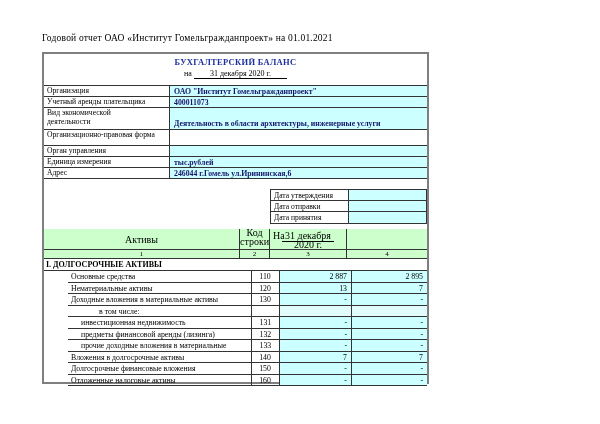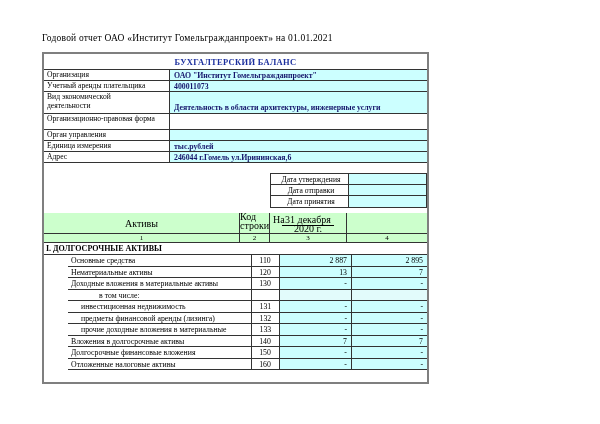--- a/index.html
+++ b/index.html
@@ -12,21 +12,21 @@
   }
   .sheet{
     position:relative;margin:9px 0 0 42px;width:387px;height:332px;
     border:2px solid #7f7f7f;box-sizing:border-box;background:#fff;
   }
   .row{display:flex;box-sizing:border-box;}
   .cell{box-sizing:border-box;overflow:hidden;}
 
   
   .hdr-block{
-    height:16px;border-bottom:1px solid #333;text-align:center;
+    height:32px;border-bottom:1px solid #333;text-align:center;
     padding-top:3px;box-sizing:border-box;
   }
   .hdr-title{font-size:8.5px;font-weight:bold;color:#1c2f9e;letter-spacing:.3px;}
   .hdr-dateline{font-size:8px;margin-top:2px;}
   .hdr-underline{border-bottom:1px solid #000;padding:0 16px;}
 
   
   .frow{border-bottom:1px solid #333;}
   .flabel{
     width:126px;border-right:1px solid #333;padding:1px 13px 0 3px;
@@ -36,36 +36,36 @@
     flex:1;background:#ccffff;padding:1px 2px 0 4px;
     font-size:7.8px;line-height:9px;font-weight:bold;color:#15156b;
     display:flex;align-items:flex-start;
   }
   .fval.bottom{align-items:flex-end;padding-bottom:1px;}
   .h11{height:11px;} .h22{height:22px;} .h16{height:16px;}
 
   .gap10{height:10px;} .gap7{height:7px;}
 
   
-  .dates-wrap{height:33px;text-align:center;}
+  .dates-wrap{height:33px;}
   .dates-table{
     margin-left:226px;width:157px;border:1px solid #333;box-sizing:border-box;
   }
   .drow{display:flex;height:11px;box-sizing:border-box;border-bottom:1px solid #333;}
   .drow:last-child{border-bottom:none;}
   .dlabel{width:78px;border-right:1px solid #333;font-size:7.6px;padding:1px 0 0 3px;box-sizing:border-box;background:#fff;}
   .dval{flex:1;background:#ccffff;}
 
   
   .mhdr{height:21px;border-bottom:1px solid #333;background:#ccffcc;}
   .mhdr .cell{border-right:1px solid #333;font-size:10px;}
   .mhdr .cell:last-child,.nrow .cell:last-child,.trow .cell:last-child{border-right:none;}
   .c-name{width:196px;} .c-code{width:30px;} .c-v1{width:77px;} .c-v2{width:80px;}
   .mh-assets{display:flex;align-items:center;justify-content:center;}
-  .mh-code{text-align:left;line-height:8.5px;padding-top:0;}
+  .mh-code{text-align:center;line-height:8.5px;padding-top:0;}
   .mh-p3{position:relative;padding-top:2px;text-align:center;line-height:9px;}
   .mh-p3 .na{position:absolute;left:3px;top:2px;}
   .u{border-bottom:1px solid #000;padding:0 3px;}
   .mh-p4{padding-top:19px;}
   .mh-p4 .na{margin-left:3px;margin-right:8px;}
 
   
   .nrow{height:9px;background:#ccffcc;border-bottom:1px solid #333;}
   .nrow .cell{border-right:1px solid #333;font-size:7px;text-align:center;line-height:8px;}
 

